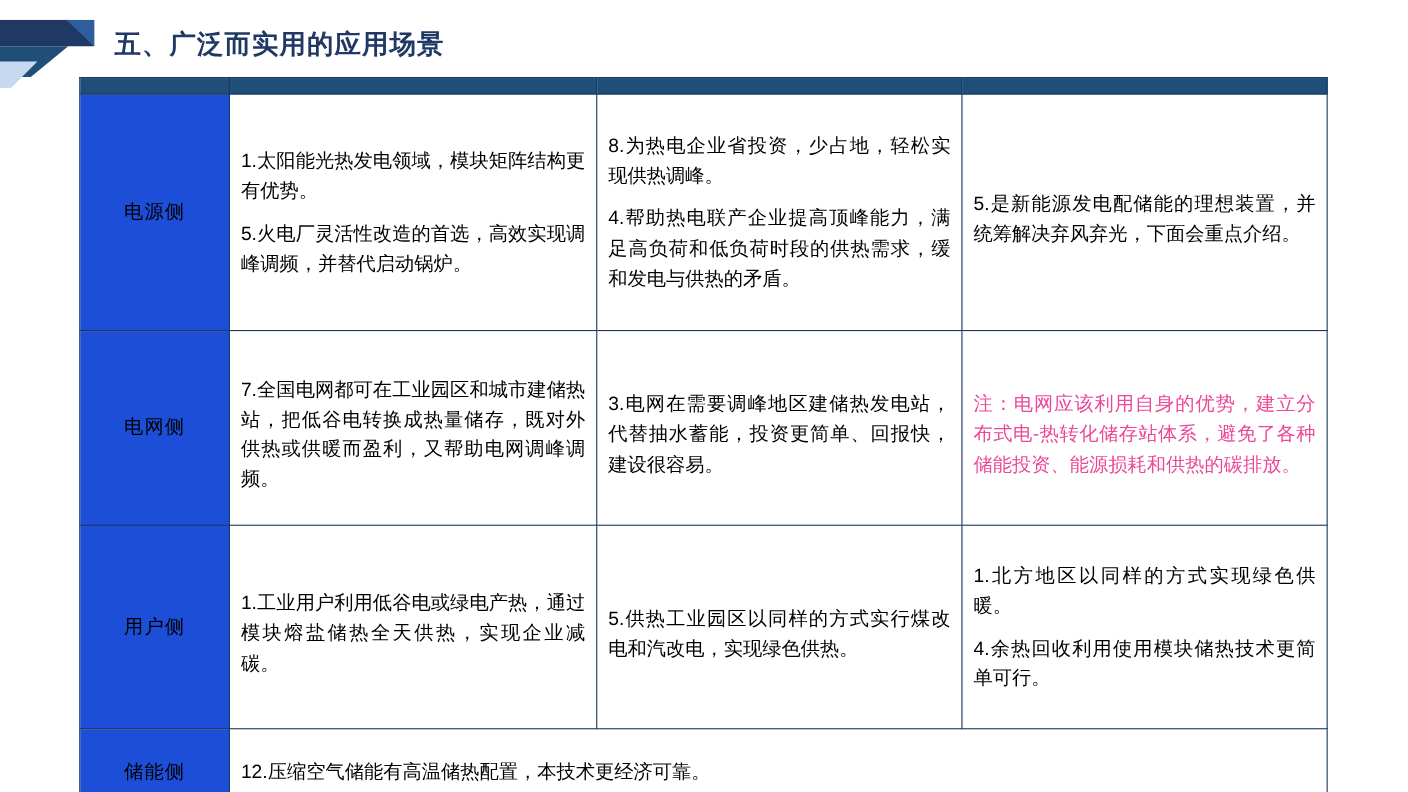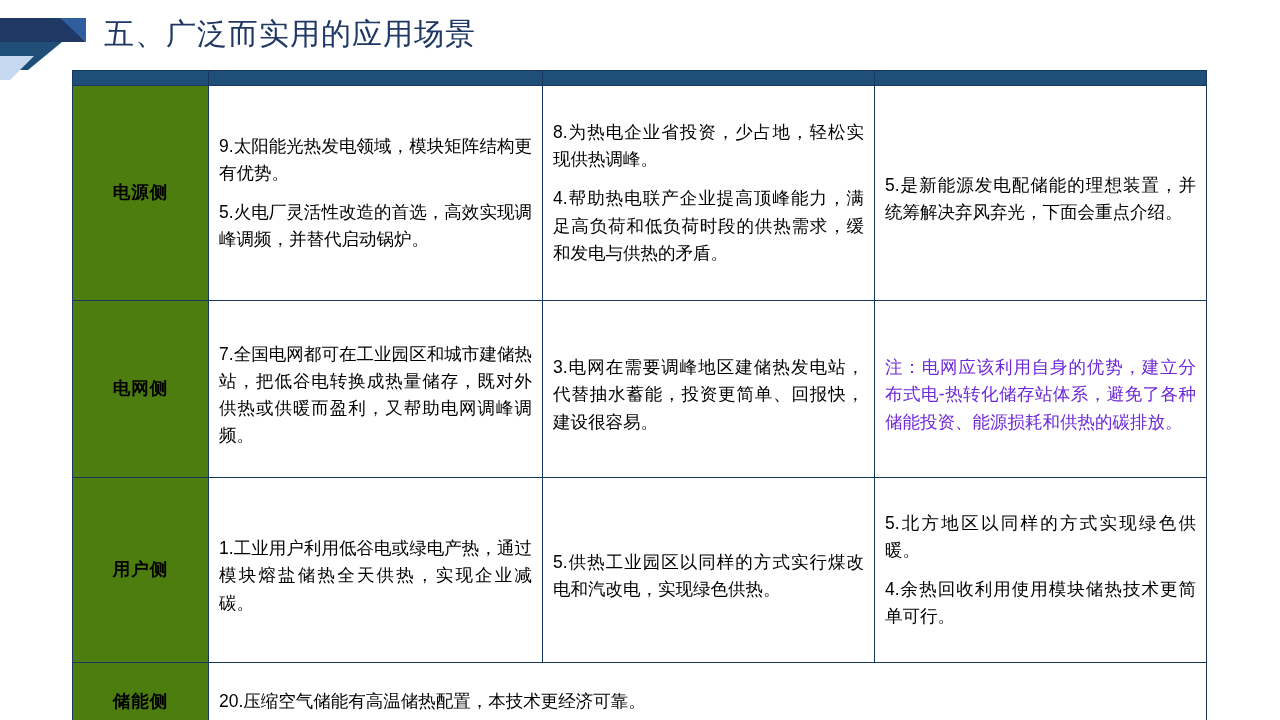--- a/index.html
+++ b/index.html
@@ -21,24 +21,24 @@
     left: 0;
     top: 18px;
     width: 86px;
     height: 62px;
     pointer-events: none;
   }
 
   .slide-title {
     position: absolute;
     left: 104px;
-    top: 14px;
+    top: 24px;
     font-family: "DejaVu Serif", serif;
-    font-size: 30px;
-    font-weight: normal;
+    font-size: 24px;
+    font-weight: bold;
     color: #1F3864;
     letter-spacing: 1px;
     white-space: nowrap;
   }
 
   .table-wrap {
     position: absolute;
     left: 72px;
     top: 70px;
     width: 1134px;
@@ -63,23 +63,23 @@
 
   
   tr.header-strip td {
     background: #1F4E79;
     height: 14px;
     padding: 0;
     border: 1px solid #17375E;
   }
 
   td.rowhead {
-    background: #4d7c0f;
+    background: #1d4ed8;
     color: #FFFFFF;
-    font-weight: bold;
+    font-weight: normal;
     text-align: center;
     font-size: 19px;
     width: 136px;
     letter-spacing: 1px;
     margin-left: 40px;
   }
 
   td.cell {
     background: #FFFFFF;
   }
@@ -87,21 +87,21 @@
   td.cell p {
     margin: 0 0 10px 0;
     text-align: justify;
   }
   td.cell p:last-child {
     margin-bottom: 0;
     margin-top: 12px;
   }
 
   td.note p {
-    color: #6d28d9;
+    color: #ec4899;
   }
 
   .col-a { width: 334px; }
   .col-b { width: 332px; }
   .col-c { width: 332px; }
 
   tr.r1 td { height: 198px; }
   tr.r2 td { height: 160px; }
   tr.r3 td { height: 168px; }
   tr.r4 td { height: 62px; }
@@ -134,21 +134,21 @@
       <tr class="header-strip">
         <td></td>
         <td></td>
         <td></td>
         <td></td>
       </tr>
 
       <tr class="r1">
         <td class="rowhead">电源侧</td>
         <td class="cell">
-          <p>9.太阳能光热发电领域，模块矩阵结构更有优势。</p>
+          <p>1.太阳能光热发电领域，模块矩阵结构更有优势。</p>
           <p>5.火电厂灵活性改造的首选，高效实现调峰调频，并替代启动锅炉。</p>
         </td>
         <td class="cell">
           <p>8.为热电企业省投资，少占地，轻松实现供热调峰。</p>
           <p>4.帮助热电联产企业提高顶峰能力，满足高负荷和低负荷时段的供热需求，缓和发电与供热的矛盾。</p>
         </td>
         <td class="cell">
           <p>5.是新能源发电配储能的理想装置，并统筹解决弃风弃光，下面会重点介绍。</p>
         </td>
       </tr>
@@ -168,26 +168,26 @@
 
       <tr class="r3">
         <td class="rowhead">用户侧</td>
         <td class="cell">
           <p>1.工业用户利用低谷电或绿电产热，通过模块熔盐储热全天供热，实现企业减碳。</p>
         </td>
         <td class="cell">
           <p>5.供热工业园区以同样的方式实行煤改电和汽改电，实现绿色供热。</p>
         </td>
         <td class="cell">
-          <p>5.北方地区以同样的方式实现绿色供暖。</p>
+          <p>1.北方地区以同样的方式实现绿色供暖。</p>
           <p>4.余热回收利用使用模块储热技术更简单可行。</p>
         </td>
       </tr>
 
       <tr class="r4">
         <td class="rowhead">储能侧</td>
         <td class="cell" colspan="3">
-          <p>20.压缩空气储能有高温储热配置，本技术更经济可靠。</p>
+          <p>12.压缩空气储能有高温储热配置，本技术更经济可靠。</p>
         </td>
       </tr>
     </tbody>
   </table>
 </div>
 
 </body></html>

